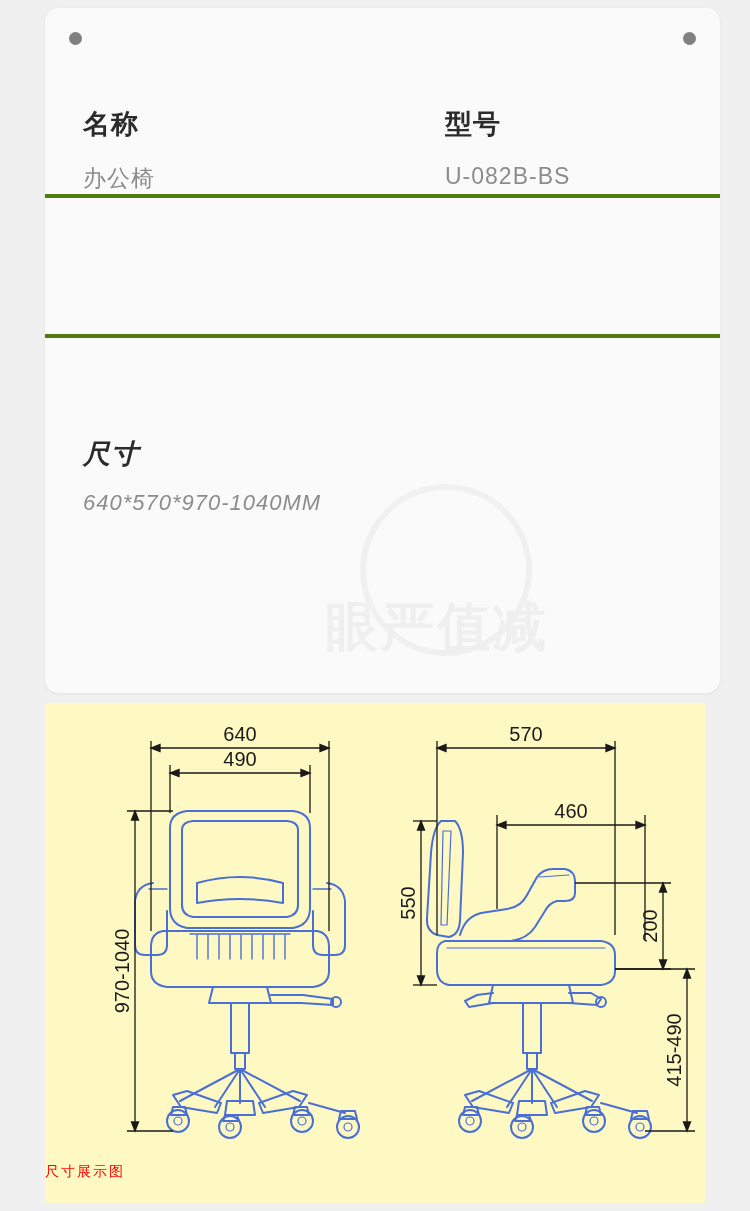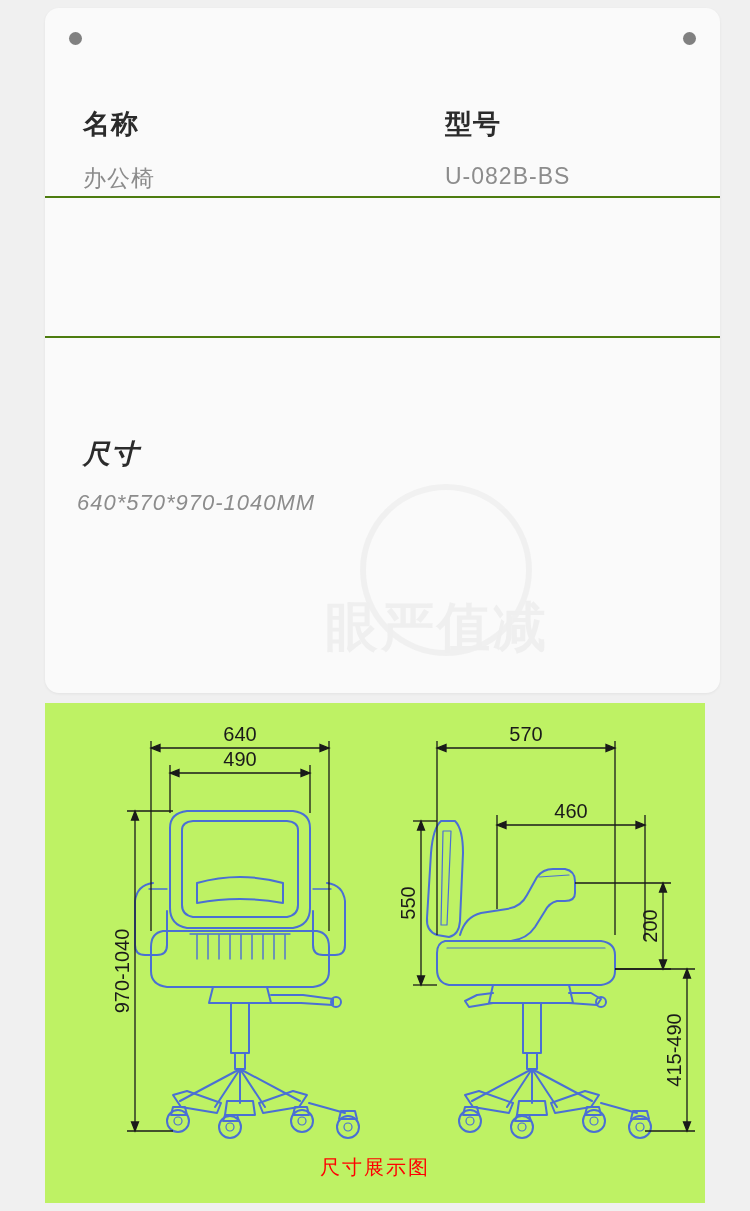--- a/index.html
+++ b/index.html
@@ -33,21 +33,21 @@
     height: 13px;
     border-radius: 50%;
     background: #808080;
     top: 24px;
   }
   .dot.left  { left: 24px; }
   .dot.right { right: 24px; }
 
   .row {
     position: relative;
-    border-bottom: 2px solid #4d7c0f;
+    border-bottom: 4px solid #4d7c0f;
     padding: 0 38px;
     box-sizing: border-box;
   }
   .row.r1 { height: 190px; padding-top: 85px; }
   .row.r2 { height: 140px; padding-top: 22px; font-style: italic; }
   .row.r3 { height: 355px; padding-top: 20px; border-bottom: none; }
 
   .col-left  { position: absolute; left: 38px; }
   .col-right { position: absolute; left: 400px; }
 
@@ -59,21 +59,21 @@
   }
   .val {
     font-size: 23px;
     color: #8c8c8c;
     letter-spacing: 1px;
   }
   .r1 .lbl { top: 98px; }
   .r1 .val { top: 155px; text-align: right; }
 
   .r2 .lbl { position: absolute; left: 38px; top: 238px; }
-  .r2 .val { position: absolute; left: 32px; top: 292px; font-size: 22px; text-align: right; }
+  .r2 .val { position: absolute; left: 38px; top: 292px; font-size: 22px; text-align: right; }
 
   .note {
     position: absolute;
     left: 0;
     right: 0;
     top: 658px;
     text-align: center;
     font-size: 15px;
     color: #999;
     letter-spacing: 0.3px;
@@ -107,29 +107,29 @@
     white-space: nowrap;
   }
 
   
   .diagram-card {
     position: absolute;
     left: 45px;
     top: 703px;
     width: 660px;
     height: 500px;
-    background: #bef264;
+    background: #fef9c3;
   }
   .diagram-title {
     position: absolute;
     left: 0;
     right: 0;
     bottom: 22px;
-    text-align: center;
-    font-size: 20px;
+    text-align: left;
+    font-size: 14px;
     color: #ff0000;
     letter-spacing: 2px;
   }
   .dwg {
     position: absolute;
     left: 0;
     top: 0;
     width: 660px;
     height: 450px;
   }

